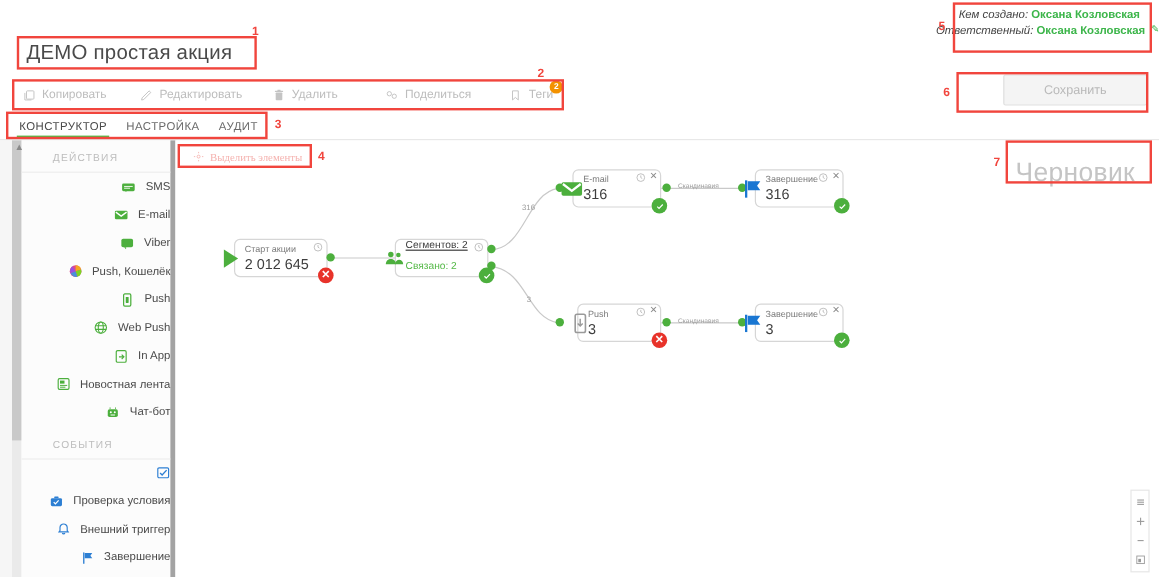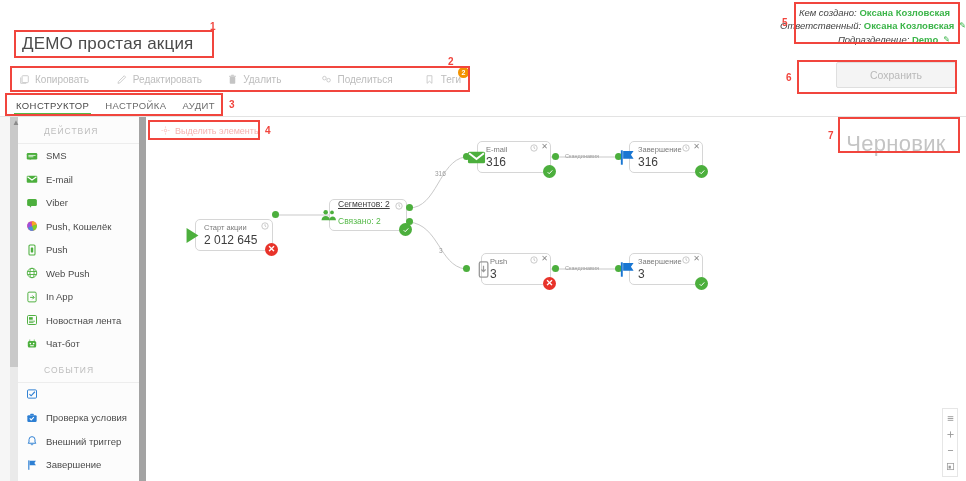--- a/index.html
+++ b/index.html
@@ -65,35 +65,35 @@
                        height:2px; background:#55b948; }
   .tabbar-line { position:absolute; left:0; top:116px; width:966px; height:1px; background:#e3e3e3; }
 
   
   .sb-gutter { position:absolute; left:0; top:117px; width:10px; bottom:0; background:#f6f6f6; }
   .sb-scroll { position:absolute; left:10px; top:117px; width:8px; height:250px; background:#c9c9c9; }
   .sb-scroll-track { position:absolute; left:10px; top:117px; width:8px; bottom:0; background:#eaeaea; }
   .caret { position:absolute; left:12px; top:118px; font-size:8px; color:#8a8a8a; z-index:3; }
 
   .sidebar { position:absolute; left:18px; top:117px; width:128px; bottom:0;
-             background:#fcfcfc; border-right:7px solid #a3a3a3; }
+             background:#fcfcfc; border-right:4px solid #a3a3a3; }
   .sb-head { font-size:8.5px; color:#bdbdbd; letter-spacing:1px; padding:9px 0 7px 26px;
              text-transform:uppercase; }
   .sb-sep { height:1px; background:#ededed; margin:0 0 0 0; }
   .sb-item { display:flex; align-items:center; gap:8px; height:23.5px; padding-left:8px;
-             font-size:9.5px; color:#4a4a4a; }
+             font-size:9.5px; color:#4a4a4a;justify-content:flex-end; }
   .sb-ico { width:12px; height:12px; display:inline-flex; align-items:center; justify-content:center; flex:none; }
   .sb-ico svg { width:12px; height:12px; display:block; }
 
   
   .canvas { position:absolute; left:147px; top:117px; right:0; bottom:0; background:#fff;
             overflow:hidden; }
   .sel-btn { position:absolute; left:8px; top:5px; width:110px; height:17px;
              display:flex; align-items:center; gap:5px; padding-left:6px;
-             font-size:9px; color:#f5b3b0; }
+             font-size:9px; color:#f5b3b0;font-family:Liberation Serif, serif; }
   .sel-btn svg { width:9px; height:9px; }
 
   .draft { position:absolute; right:10px; top:9px; width:120px; height:35px;
            display:flex; align-items:center; justify-content:center;
            font-size:22px; color:#c4c4c4; letter-spacing:.3px; }
 
   
   .flow { position:absolute; left:0; top:0; width:819px; height:364px; }
 
   
@@ -139,25 +139,20 @@
   <div class="meta">
     <div class="meta-row">
       <span class="meta-k">Кем создано:</span>
       <span class="meta-v">Оксана Козловская</span>
     </div>
     <div class="meta-row">
       <span class="meta-k">Ответственный:</span>
       <span class="meta-v link">Оксана Козловская</span>
       <span class="pencil">✎</span>
     </div>
-    <div class="meta-row">
-      <span class="meta-k">Подразделение:</span>
-      <span class="meta-v link">Demo</span>
-      <span class="pencil">✎</span>
-    </div>
   </div>
 
   <div class="save-wrap">
     <div class="save-btn">Сохранить</div>
   </div>
 
   <div class="toolbar">
 
     <div class="tb-item">
       <span class="tb-ico">
@@ -397,21 +392,21 @@
 
         <path d="M404 40 L472 40"></path>
 
         <path d="M404 152 L472 152"></path>
       </g>
     </svg>
 
     <div class="edge-lbl" style="left:288px; top:53px;">316</div>
     <div class="edge-lbl" style="left:292px; top:130px;">3</div>
 
-    <div class="node" style="left:48px; top:82px; width:78px; height:32px;margin-top:20px;">
+    <div class="node" style="left:48px; top:82px; width:78px; height:32px;">
       <div class="n-ico" style="left:-14px;">
         <svg viewBox="0 0 16 16">
             <path d="M3 1.6l10 6.4-10 6.4z" fill="#4caf3d"></path>
           </svg>
       </div>
       <svg class="n-clock" viewBox="0 0 16 16">
           <circle cx="8" cy="8" r="6.4" fill="none" stroke="#b5b5b5" stroke-width="1.4"></circle>
           <path d="M8 4.4V8l2.4 1.6" stroke="#b5b5b5" stroke-width="1.4" fill="none"></path>
         </svg>
       <div class="node-t">Старт акции</div>

